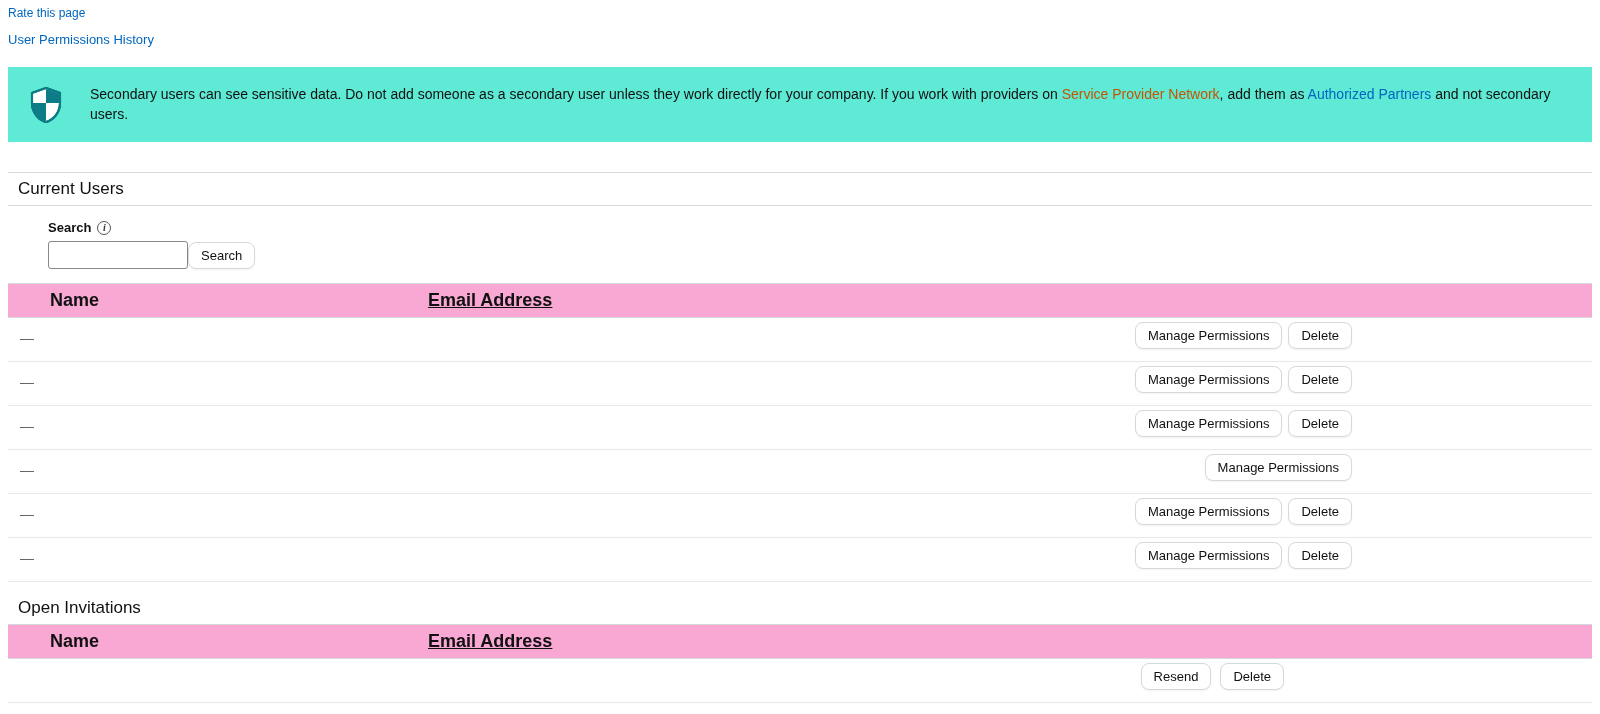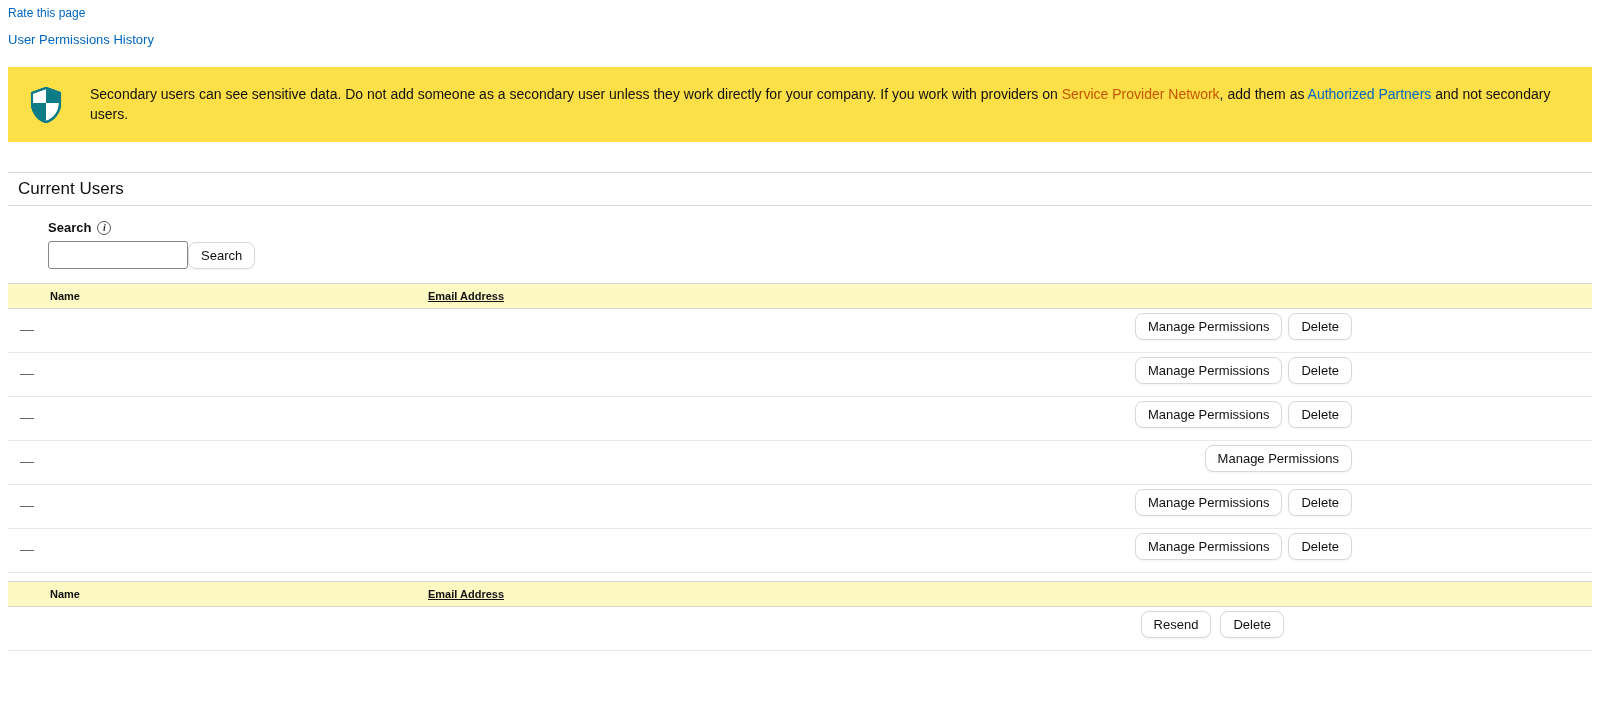--- a/index.html
+++ b/index.html
@@ -41,21 +41,21 @@
     margin-top: 12px;
     font-size: 13px;
     color: #111;
   }
   .desc-row .learn-more {
     color: #0066c0;
     cursor: pointer;
   }
   .info-banner {
     margin-top: 20px;
-    background: #fde047;
+    background: #5eead4;
     padding: 18px 22px;
     display: flex;
     align-items: center;
     gap: 28px;
   }
   .shield-icon svg { display:block; }
   .banner-text {
     font-size: 14px;
     color: #111;
     line-height: 1.4;
@@ -119,25 +119,25 @@
     border-radius: 8px;
     padding: 5px 12px;
     font-size: 13px;
     color: #111;
     cursor: pointer;
     box-shadow: 0 1px 2px rgba(0,0,0,0.05);
   }
 
   .table-header {
     display: flex;
-    background: #fef9c3;
+    background: #f9a8d4;
     border-top: 1px solid #d5d9d9;
     border-bottom: 1px solid #d5d9d9;
     font-weight: 700;
-    font-size: 11px;
+    font-size: 18px;
     padding: 6px 0;
     justify-content: center;
   }
   .col-name { width: 420px; padding-left: 42px; }
   .col-email { flex: 1; text-decoration: underline; }
   .col-actions { width: 430px; }
 
   .table-row {
     display: flex;
     align-items: center;
@@ -295,20 +295,21 @@
               <button class="btn">Manage Permissions</button>
               <button class="btn">Delete</button>
             </div>
           </div>
         </div>
       </div>
   </div>
 
   
   <div class="open-section">
+    <div class="open-title">Open Invitations</div>
     <div class="table-header">
       <div class="col-name">Name</div>
       <div class="col-email">Email Address</div>
       <div class="col-actions"></div>
     </div>
     <div class="inv-rows">
       <div class="table-row">
         <div class="row-container">
           <div class="row-left"></div>
           <div class="row-right">

